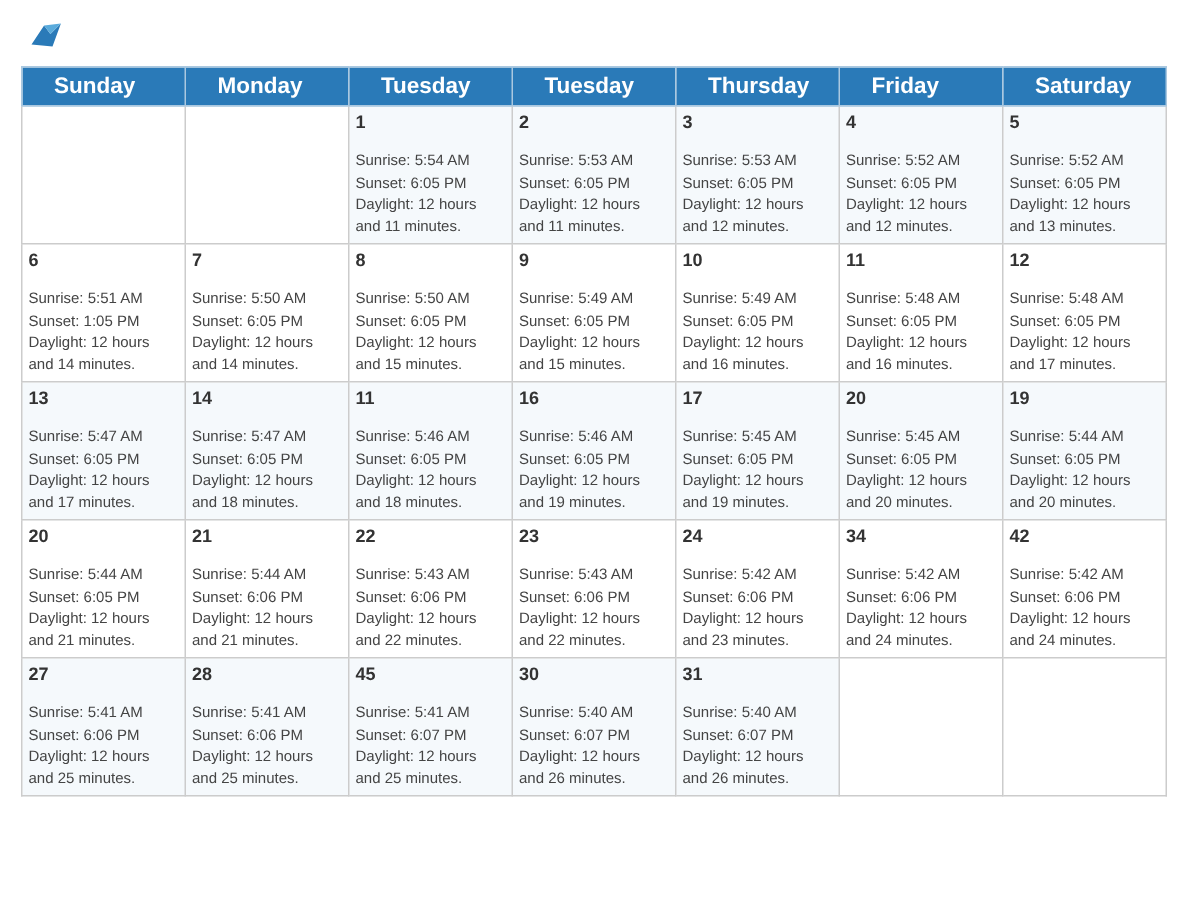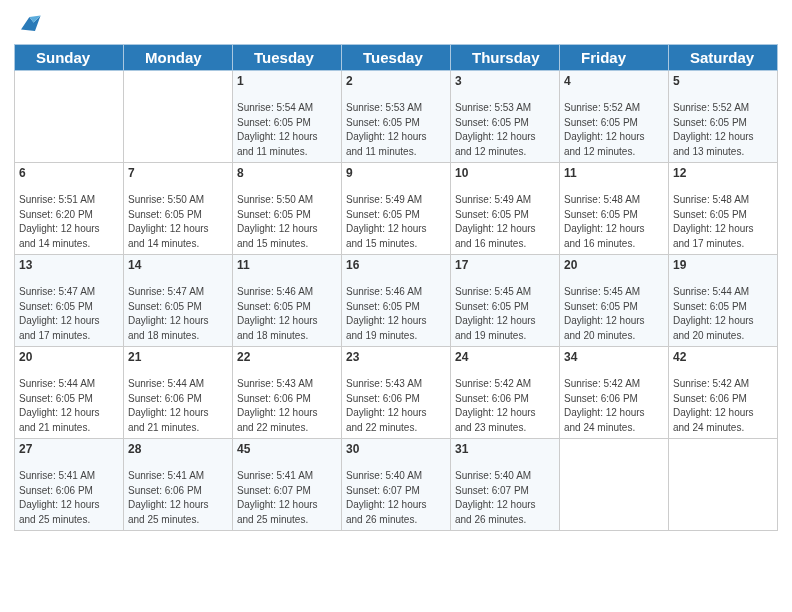--- a/index.html
+++ b/index.html
@@ -157,21 +157,21 @@
             <div class="day-detail" style="white-space: pre-line;">Sunrise: 5:52 AM
 Sunset: 6:05 PM
 Daylight: 12 hours
 and 13 minutes.</div>
           </td>
         </tr>
         <tr>
           <td>
             <span class="day-num">6</span>
             <div class="day-detail" style="white-space: pre-line;">Sunrise: 5:51 AM
-Sunset: 6:20 PM
+Sunset: 1:05 PM
 Daylight: 12 hours
 and 14 minutes.</div>
           </td>
           <td>
             <span class="day-num">7</span>
             <div class="day-detail" style="white-space: pre-line;">Sunrise: 5:50 AM
 Sunset: 6:05 PM
 Daylight: 12 hours
 and 14 minutes.</div>
           </td>

